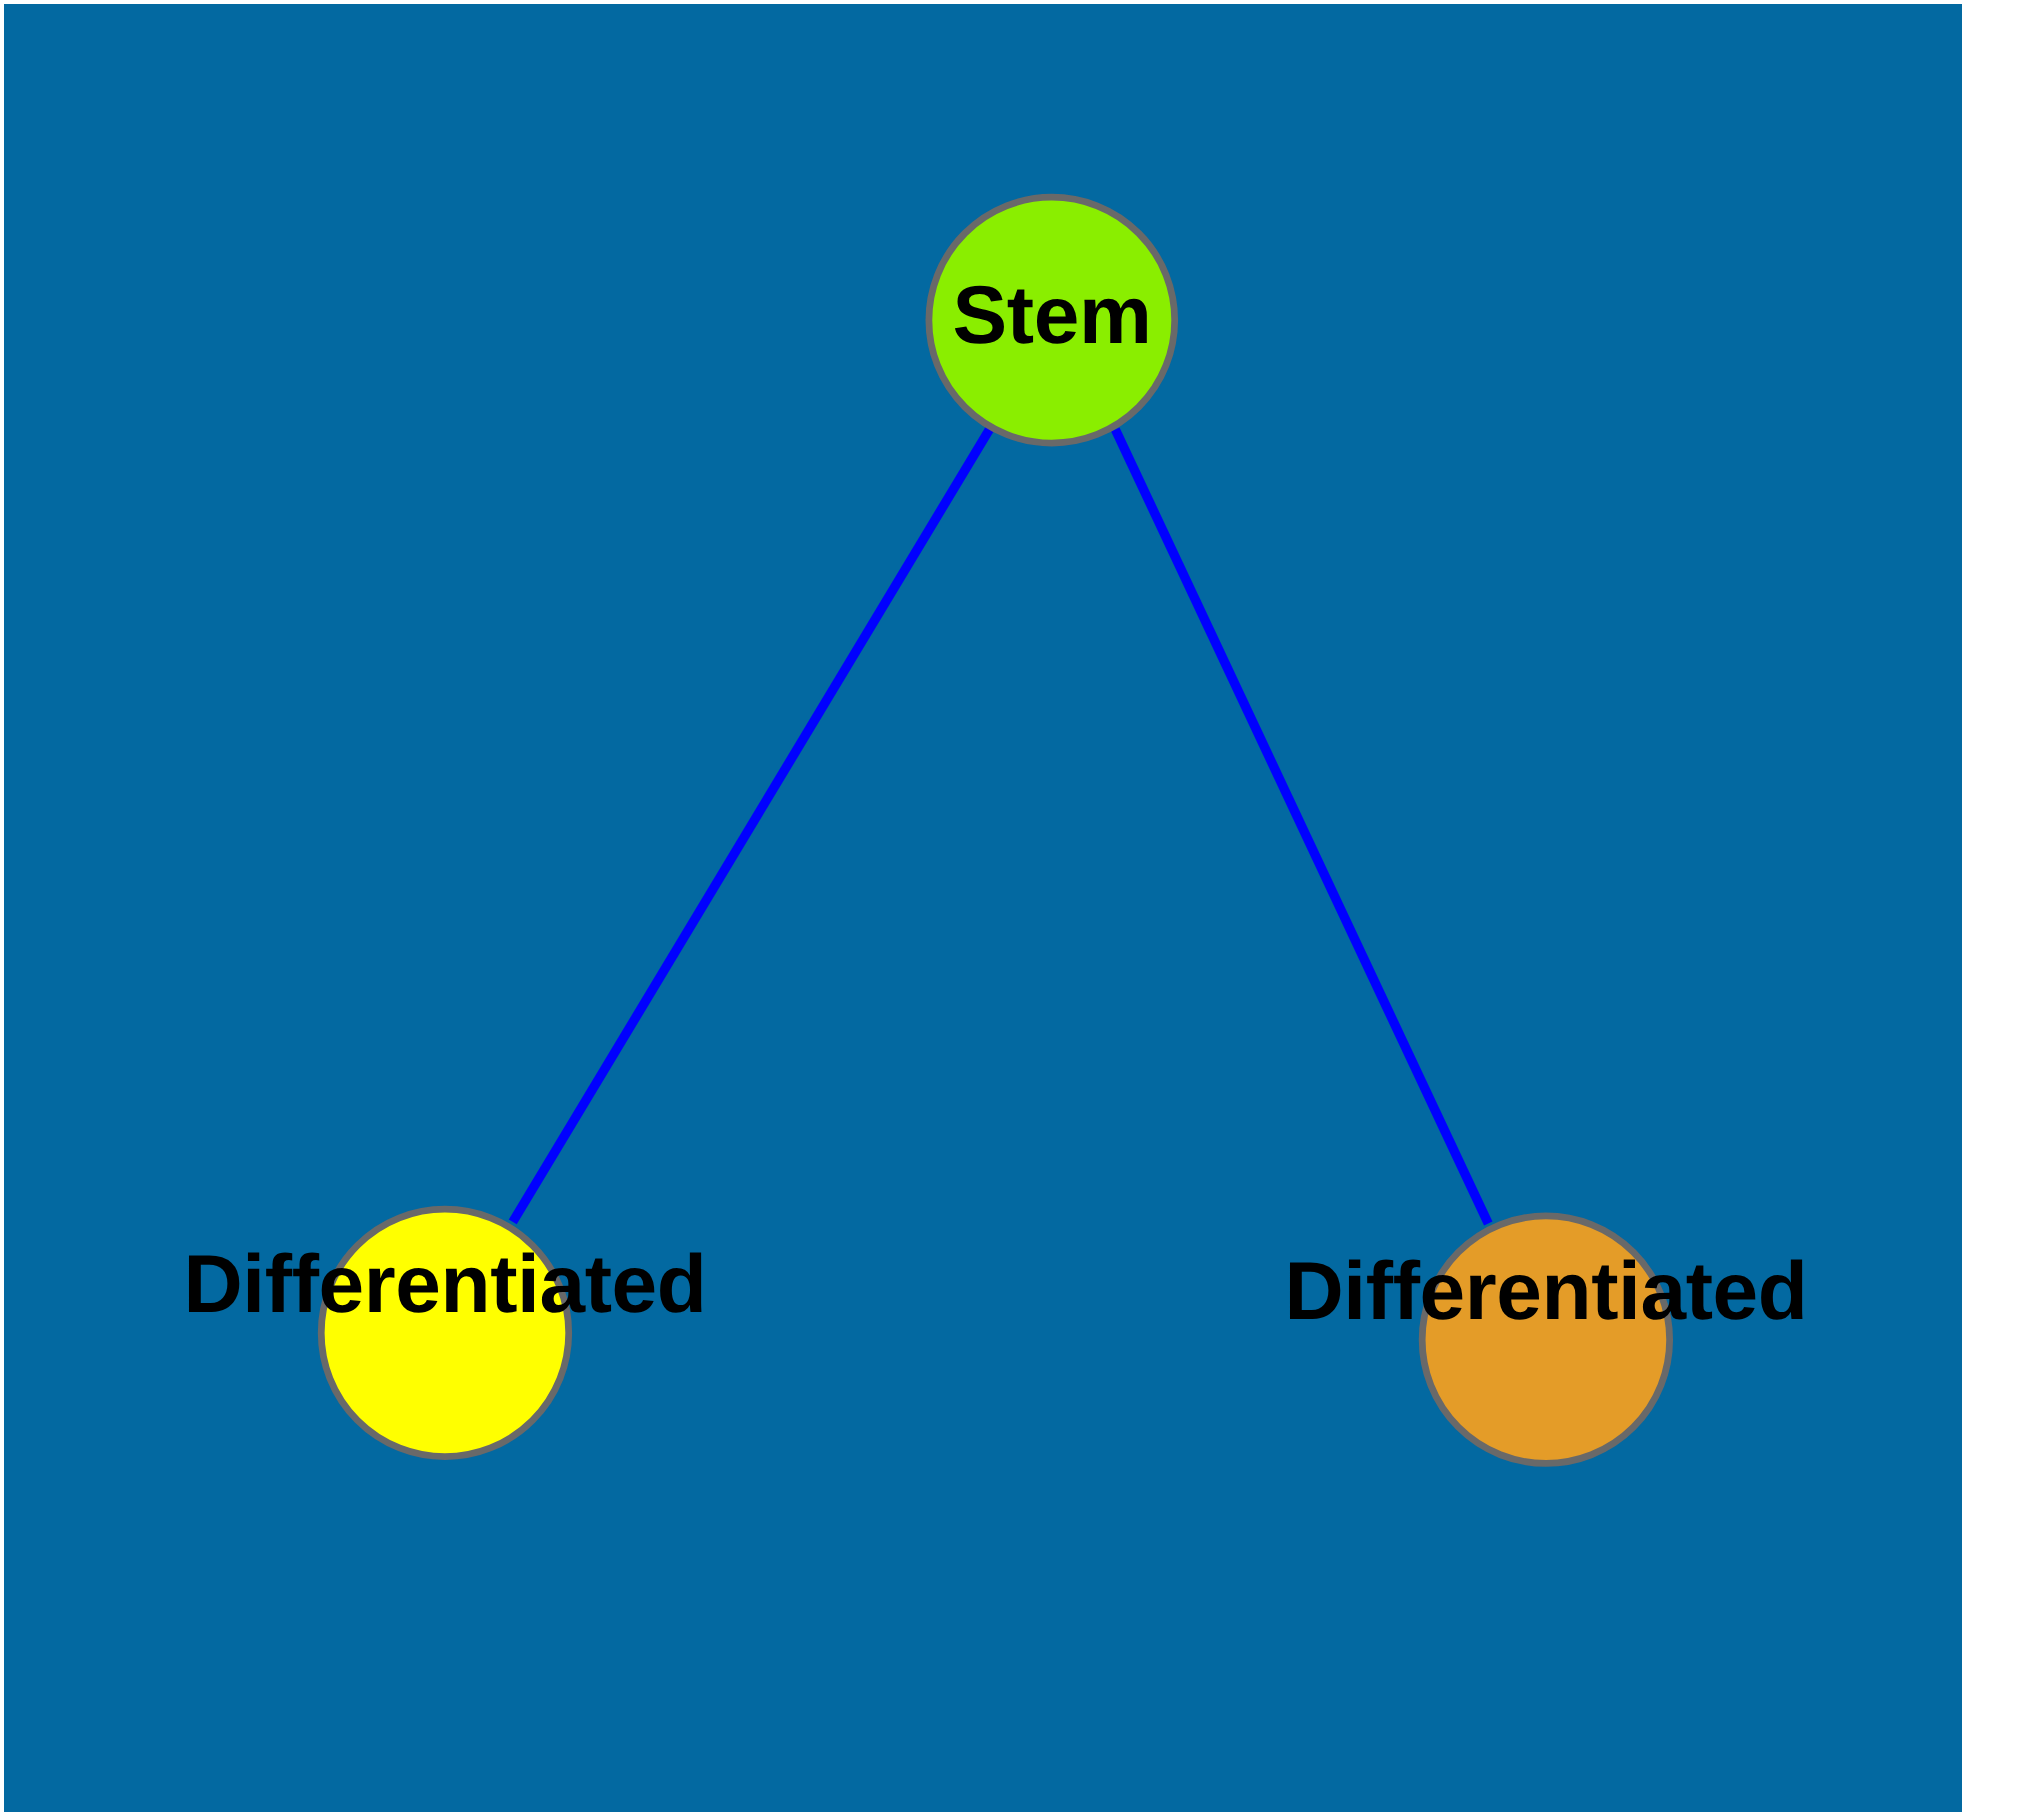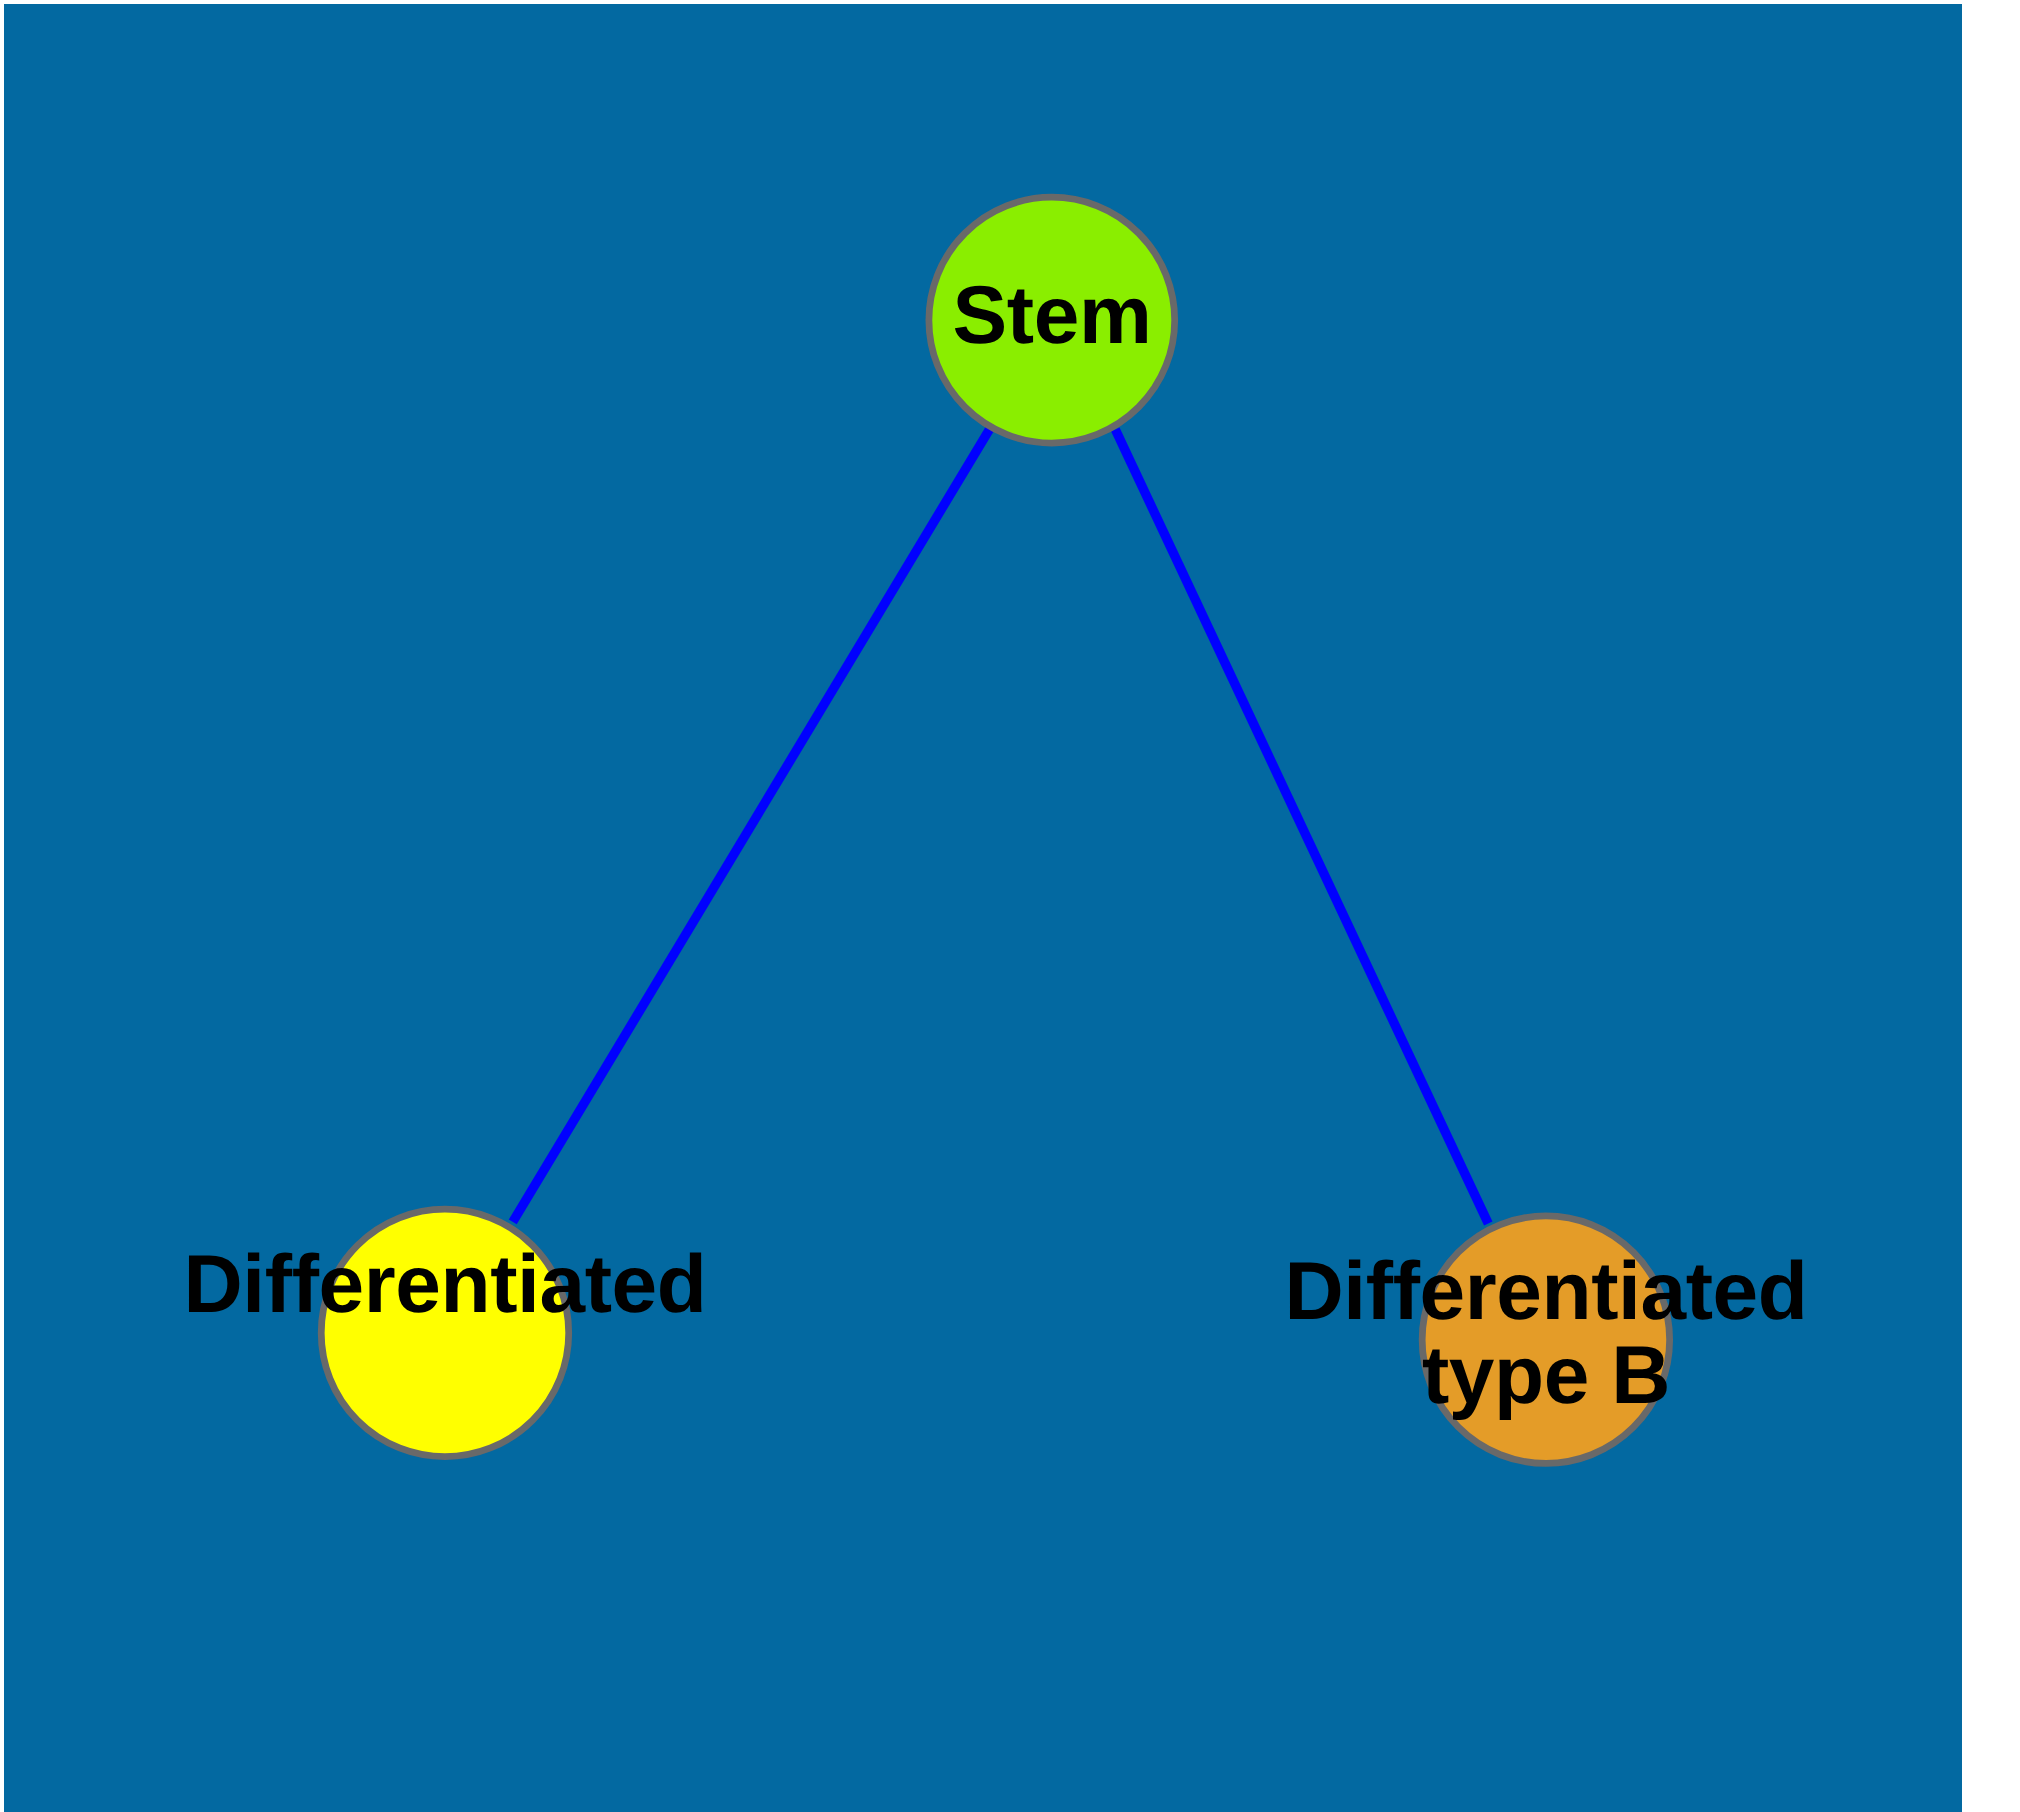--- a/index.html
+++ b/index.html
@@ -57,16 +57,16 @@
 
     <circle cx="1236" cy="373" r="145" fill="#8aee00" stroke="#696969" stroke-width="8"></circle>
     <circle cx="520" cy="1568" r="146" fill="#ffff00" stroke="#696969" stroke-width="8"></circle>
     <circle cx="1819" cy="1576" r="146" fill="#e49c28" stroke="#696969" stroke-width="8"></circle>
   </svg>
 
   <div class="node-label" style="left:624px; top:270px; width:848px;">Stem</div>
 
   <div class="node-label" style="left:17px; top:1239px; width:848px;"><span>Differentiated</span><br></div>
 
-  <div class="node-label" style="left:1118px; top:1246px; width:848px;"><span>Differentiated</span><br><span>type B</span></div>
+  <div class="node-label" style="left:1118px; top:1246px; width:848px;"><span>Differentiated</span><br></div>
 
 </div>
 
 
 </body></html>

